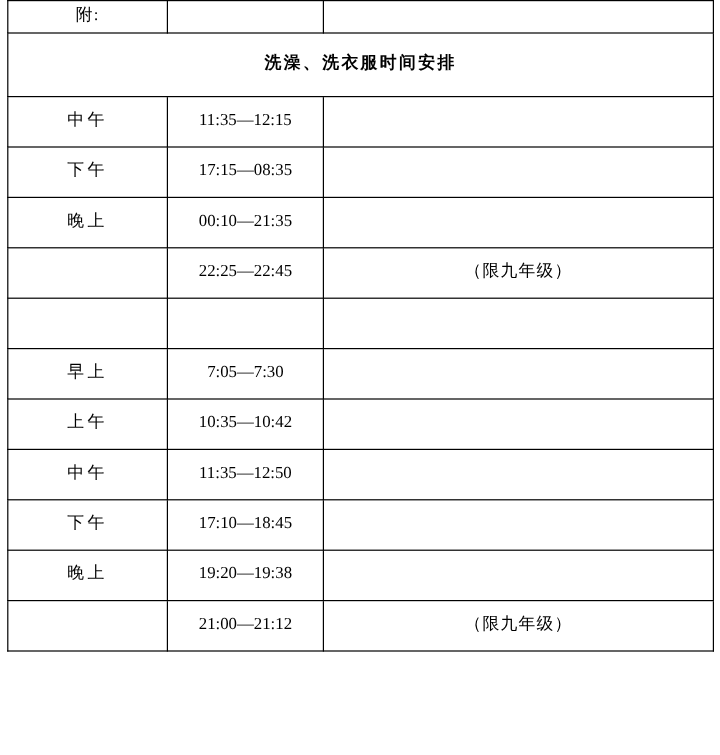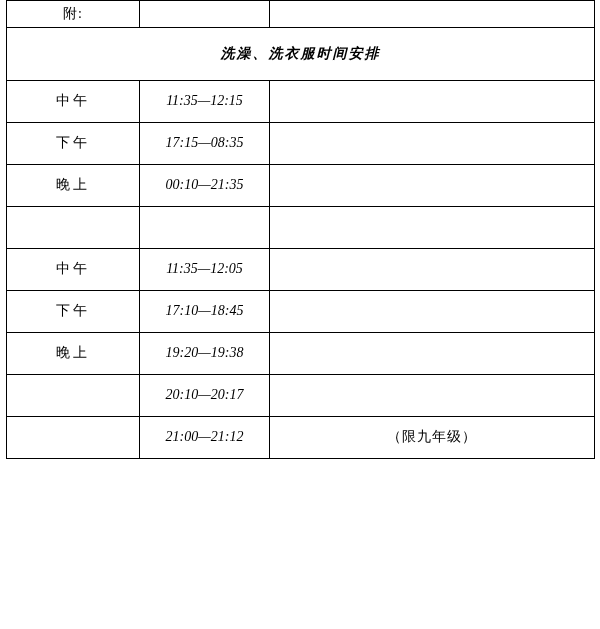--- a/index.html
+++ b/index.html
@@ -45,33 +45,31 @@
     text-align: center;
     font-size: 14px;
     letter-spacing: 1px;
   }
   .title-cell {
     height: 52px;
     font-size: 19px;
     font-weight: bold;
     letter-spacing: 2px;
     font-family: "Liberation Sans", "DejaVu Sans", sans-serif;
-    font-style: italic;
   }
   .row-std td { height: 41px; }
   .row-blank td { height: 41px; }
   .label-cell {
     letter-spacing: 3px;
     font-size: 14px;
   }
   .time-cell {
     font-size: 14px;
     letter-spacing: 0px;
     font-family: "Liberation Serif", "DejaVu Serif", serif;
-    font-style: italic;
   }
   .note-cell {
     font-size: 14px;
     letter-spacing: 1px;
   }
   .empty-cell { }
 </style>
 </head>
 <body>
 
@@ -101,47 +99,57 @@
       <tr class="row-std">
         <td class="label-cell">下午</td>
         <td class="time-cell">17:15—08:35</td>
         <td class="note-cell"></td>
       </tr>
       <tr class="row-std">
         <td class="label-cell">晚上</td>
         <td class="time-cell">00:10—21:35</td>
         <td class="note-cell"></td>
       </tr>
+      <tr class="row-std">
+        <td class="label-cell"></td>
+        <td class="time-cell">22:25—22:45</td>
+        <td class="note-cell">（限九年级）</td>
+      </tr>
       <tr class="row-blank">
         <td class="label-cell"></td>
         <td class="time-cell"></td>
         <td class="note-cell"></td>
       </tr>
 
 
       <tr class="row-std">
+        <td class="label-cell">早上</td>
+        <td class="time-cell">7:05—7:30</td>
+        <td class="note-cell"></td>
+      </tr>
+      <tr class="row-std">
+        <td class="label-cell">上午</td>
+        <td class="time-cell">10:35—10:42</td>
+        <td class="note-cell"></td>
+      </tr>
+      <tr class="row-std">
         <td class="label-cell">中午</td>
-        <td class="time-cell">11:35—12:05</td>
+        <td class="time-cell">11:35—12:50</td>
         <td class="note-cell"></td>
       </tr>
       <tr class="row-std">
         <td class="label-cell">下午</td>
         <td class="time-cell">17:10—18:45</td>
         <td class="note-cell"></td>
       </tr>
       <tr class="row-std">
         <td class="label-cell">晚上</td>
         <td class="time-cell">19:20—19:38</td>
         <td class="note-cell"></td>
       </tr>
       <tr class="row-std">
         <td class="label-cell"></td>
-        <td class="time-cell">20:10—20:17</td>
-        <td class="note-cell"></td>
-      </tr>
-      <tr class="row-std">
-        <td class="label-cell"></td>
         <td class="time-cell">21:00—21:12</td>
         <td class="note-cell">（限九年级）</td>
       </tr>
     </tbody>
   </table>
 </div>
 
 </body></html>

